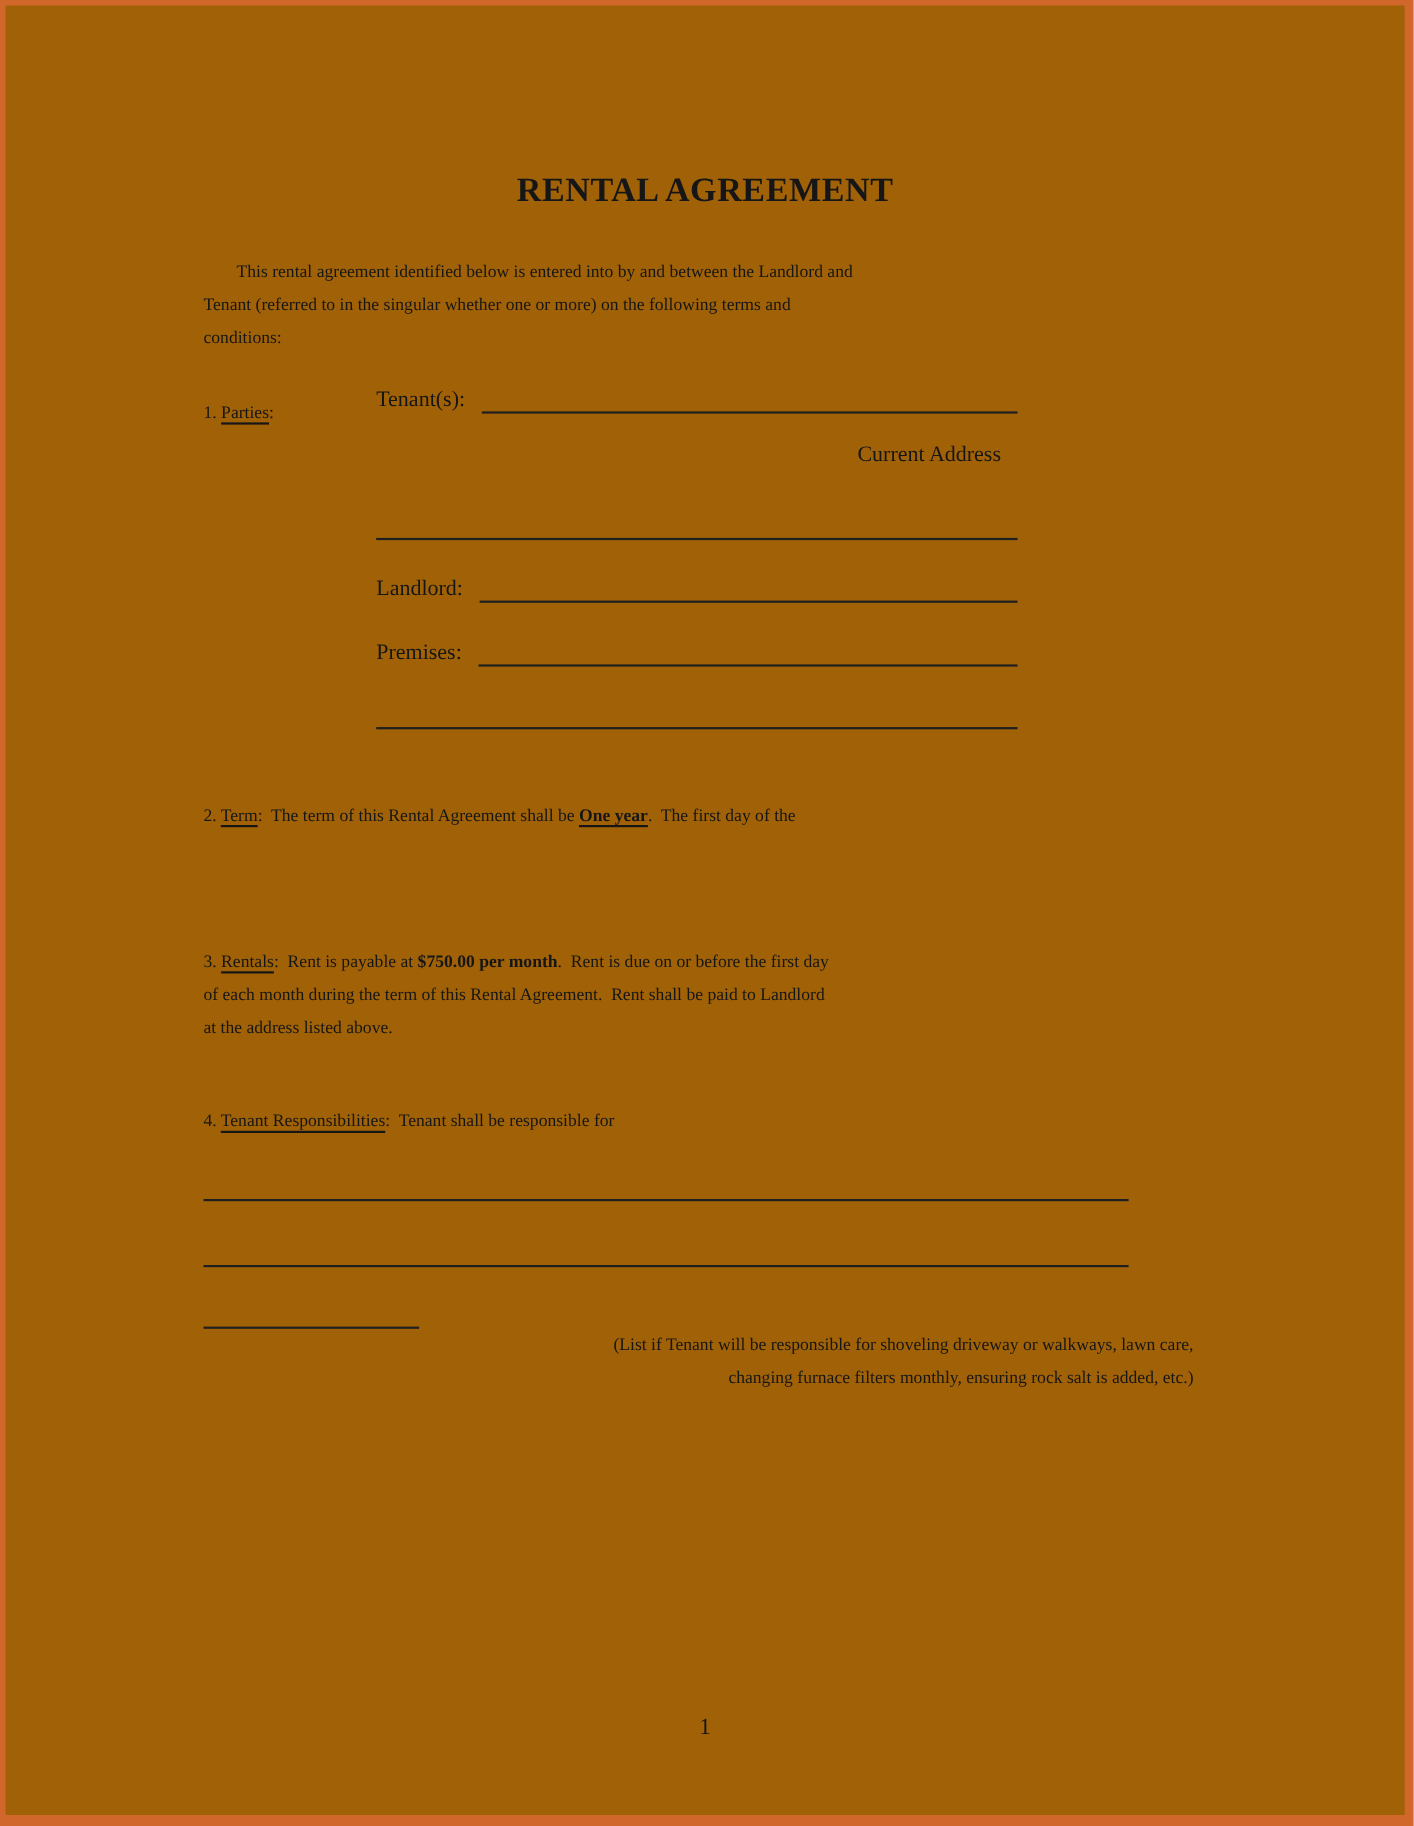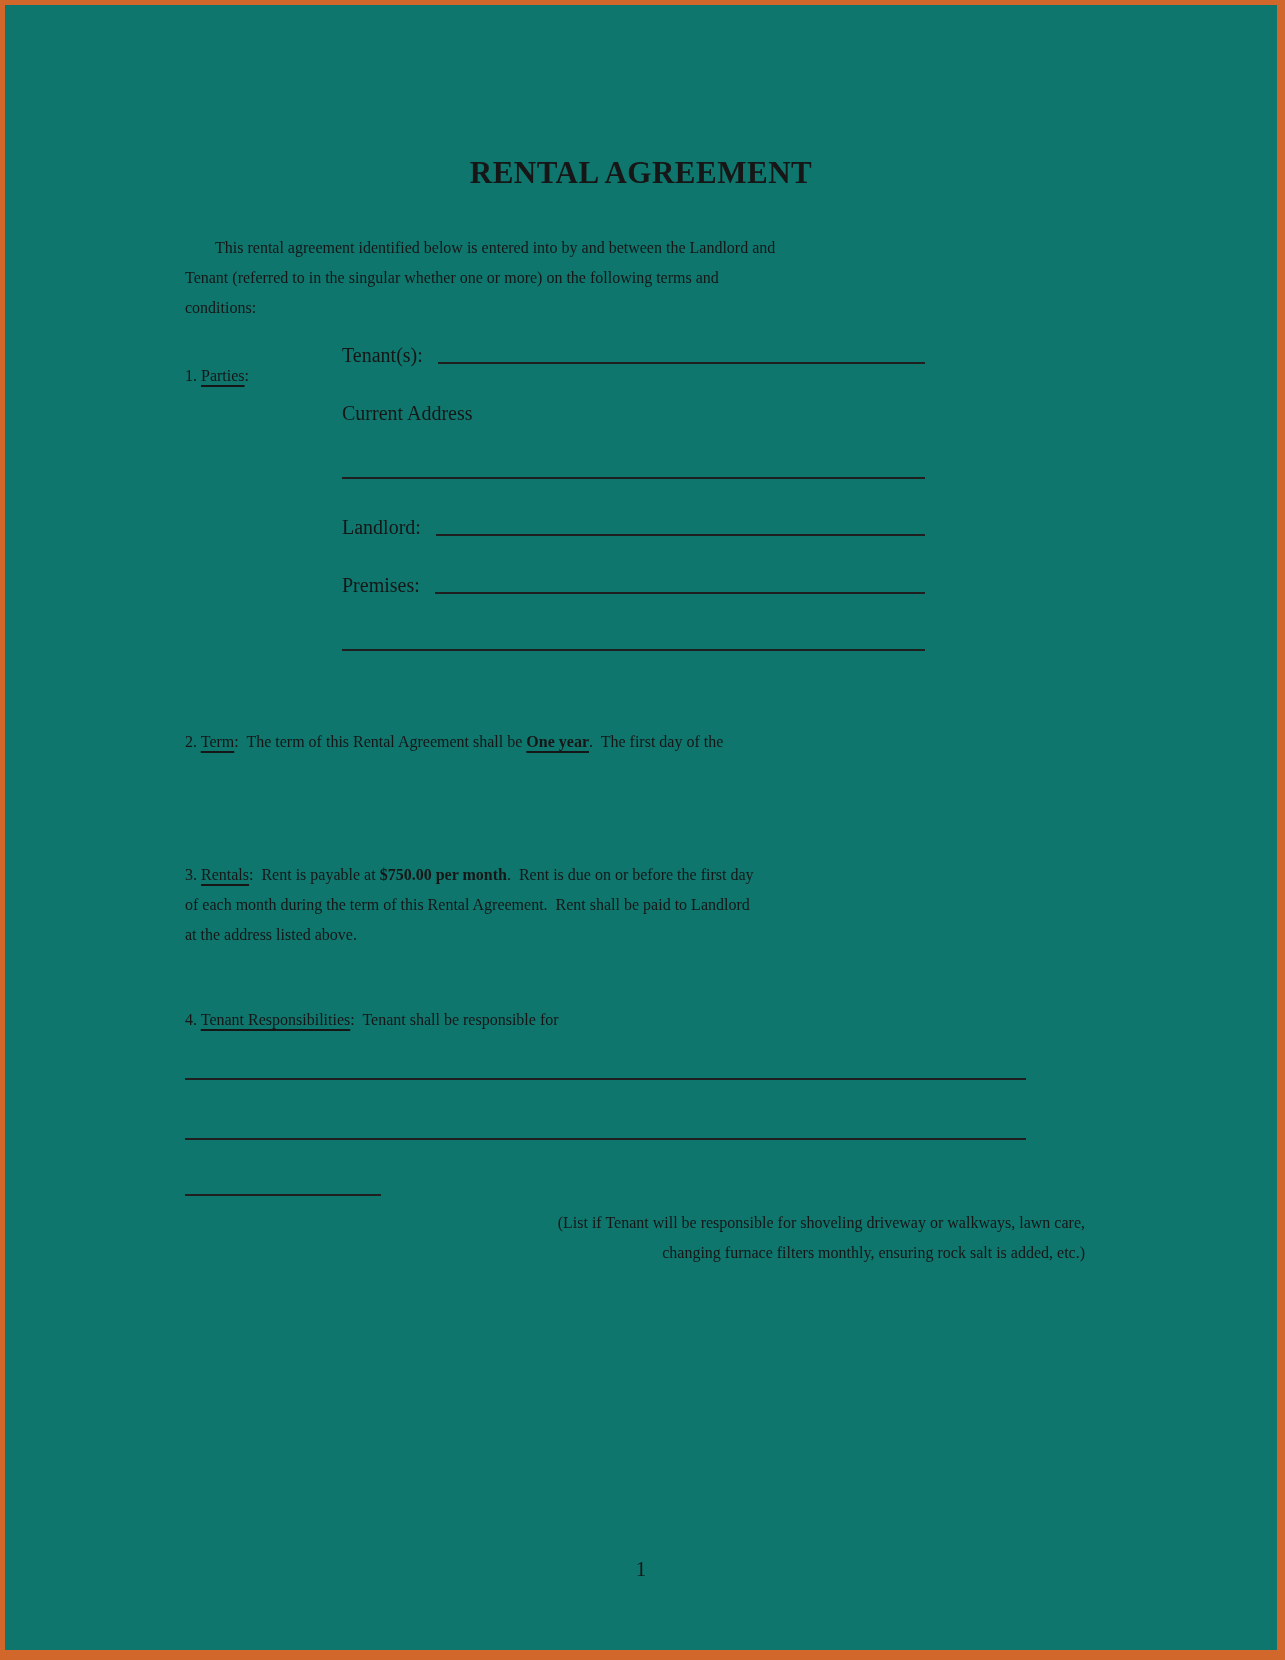--- a/index.html
+++ b/index.html
@@ -1,20 +1,20 @@
 <!DOCTYPE html>
 <html><head>
 <meta charset="utf-8">
 <style>
   html,body{margin:0;padding:0;background:#ffffff;}
   .page{
     position:relative;
     width:1285px;height:1660px;
     box-sizing:border-box;
-    background:#0f766e;
+    background:#a16207;
     border-style:solid;
     border-color:#d2672c;
     border-top-width:5px;border-left-width:5px;border-right-width:8px;border-bottom-width:10px;
     font-family:"Liberation Serif","DejaVu Serif",serif;
     color:#161616;
     overflow:hidden;
   }
   .abs{position:absolute;}
   .doc-title{
     left:0;top:150px;width:100%;
@@ -25,21 +25,21 @@
   }
   .para{
     font-size:16px;line-height:30px;
     white-space:pre-wrap;
   }
   .intro{left:180px;top:228px;width:900px;text-indent:30px;}
   .sec-label{text-decoration:underline;text-decoration-thickness:2px;text-underline-offset:4px;}
   .hl-bold{font-weight:bold;}
   .hl-bold-underline{font-weight:bold;text-decoration:underline;text-decoration-thickness:2px;text-underline-offset:4px;}
   .row{
-    display:flex;align-items:flex-start;
+    display:flex;align-items:flex-end;
     font-size:20px;line-height:26px;height:34px;
   }
   .row .lbl{white-space:pre;margin-right:10px;}
   .row .fill{flex:1;border-bottom:2px solid #1f1f1f;height:20px;}
   .row .tail{white-space:pre;margin-left:2px;}
   .blank-only .fill{margin-left:0;}
   .section-num{white-space:pre;}
   .pagenum{left:0;top:1552px;width:100%;text-align:center;font-size:21px;}
 </style>
 </head>

